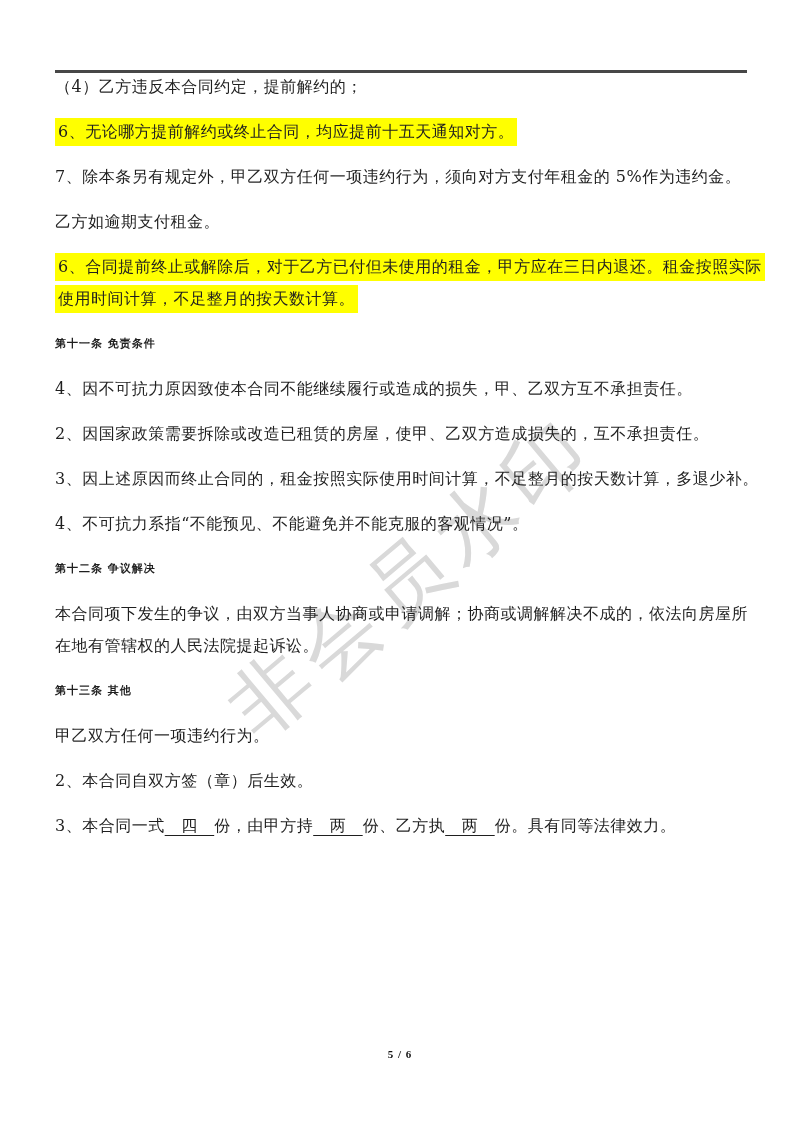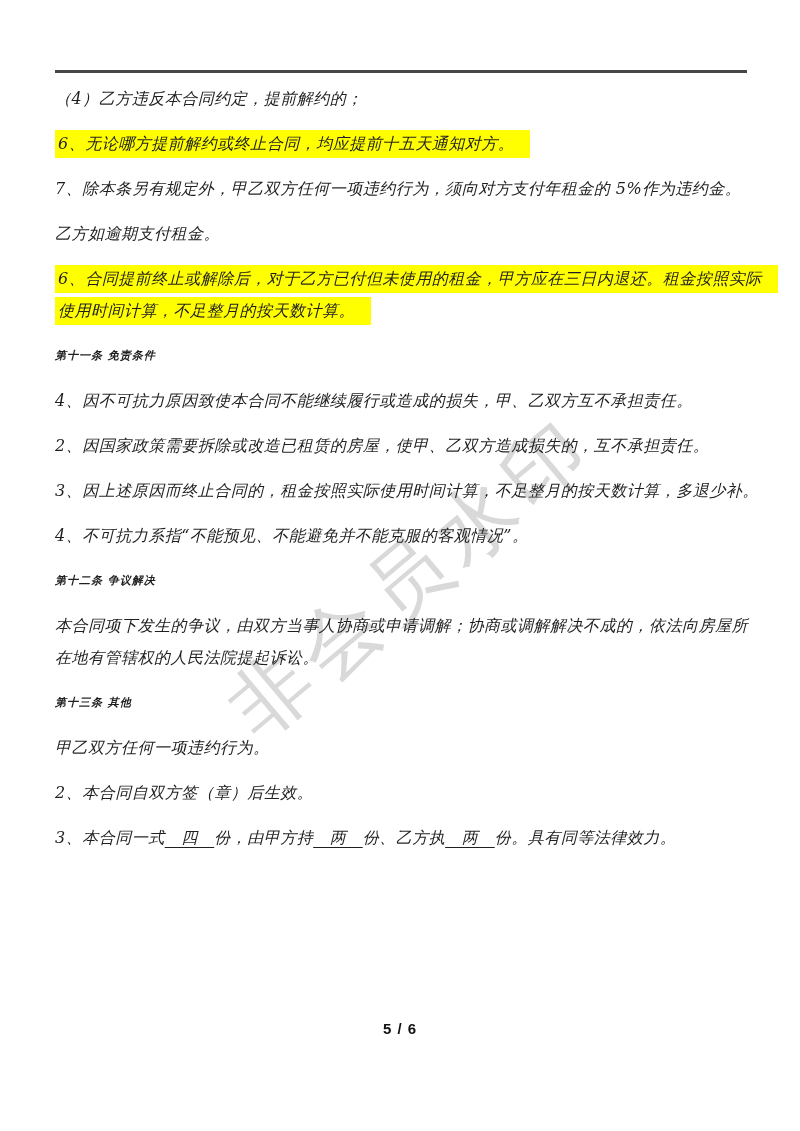--- a/index.html
+++ b/index.html
@@ -22,32 +22,32 @@
     transform:translate(-50%,-50%) rotate(-40deg);
     font-family:"DejaVu Sans","Liberation Sans",sans-serif;
     font-size:80px;letter-spacing:9px;color:var(--wm);
     white-space:nowrap;z-index:0;user-select:none;
   }
   .top-rule{
     position:absolute;left:55px;top:70px;width:692px;height:3px;
     background:var(--rule);z-index:1;
   }
   .content{
-    position:absolute;left:55px;top:83px;width:694px;z-index:1;
-    font-size:16px;line-height:32px;letter-spacing:0.5px;font-style:italic;
+    position:absolute;left:55px;top:71px;width:694px;z-index:1;
+    font-size:16px;line-height:32px;letter-spacing:0.5px;
   }
   .block{margin:0 0 13px 0;}
   .block.heading{font-weight:bold;font-size:11px;letter-spacing:1px;}
   .line{white-space:nowrap;}
-  .hl{background:var(--hl);padding:4px 16px 5px 3px;}
+  .hl{background:var(--hl);padding:4px 3px 5px 3px;}
   .ul{text-decoration:underline;text-underline-offset:4px;}
   .footer{
-    position:absolute;left:0;top:1020px;width:800px;text-align:center;z-index:1;
-    font-family:Liberation Sans, sans-serif;
-    font-size:15px;font-weight:bold;color:#111;letter-spacing:1px;
+    position:absolute;left:0;top:1048px;width:800px;text-align:center;z-index:1;
+    font-family:Liberation Serif, serif;
+    font-size:11px;font-weight:bold;color:#111;letter-spacing:1px;
   }
 </style>
 </head>
 <body>
 
 <div class="page">
   <div class="watermark">非会员水印</div>
   <div class="top-rule"></div>
   <main class="content" id="content">
       <div class="block paragraph">

